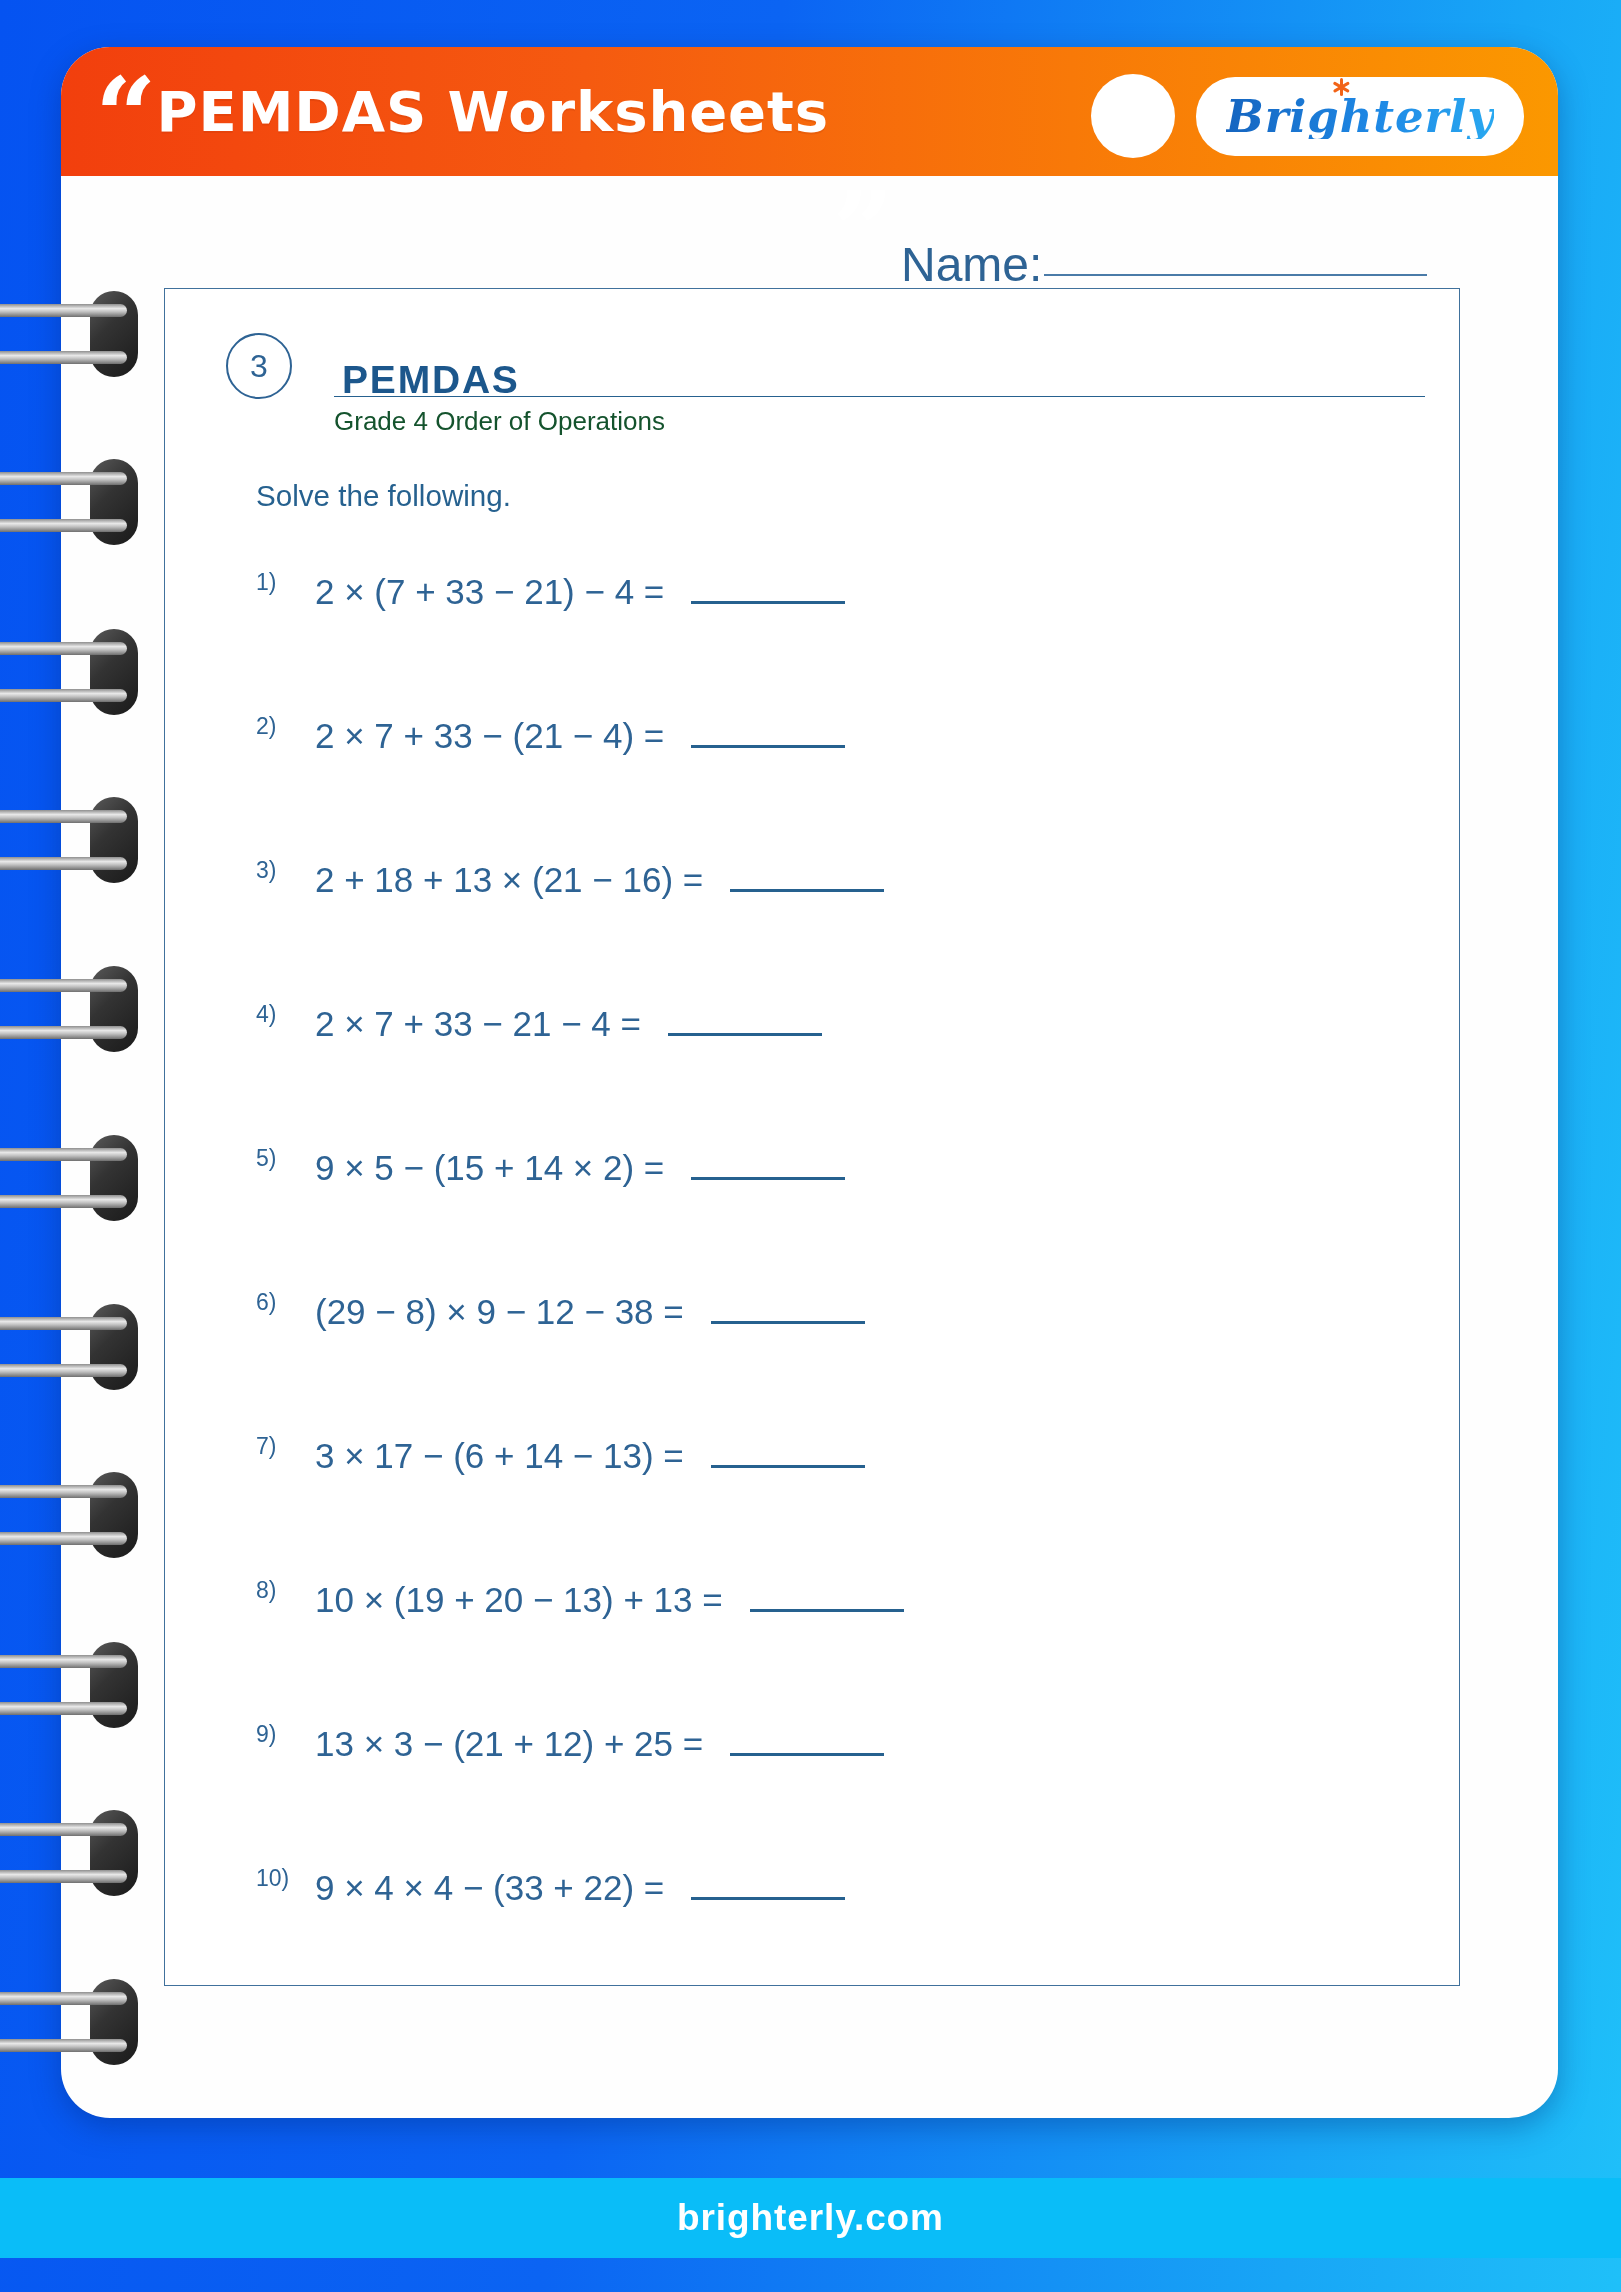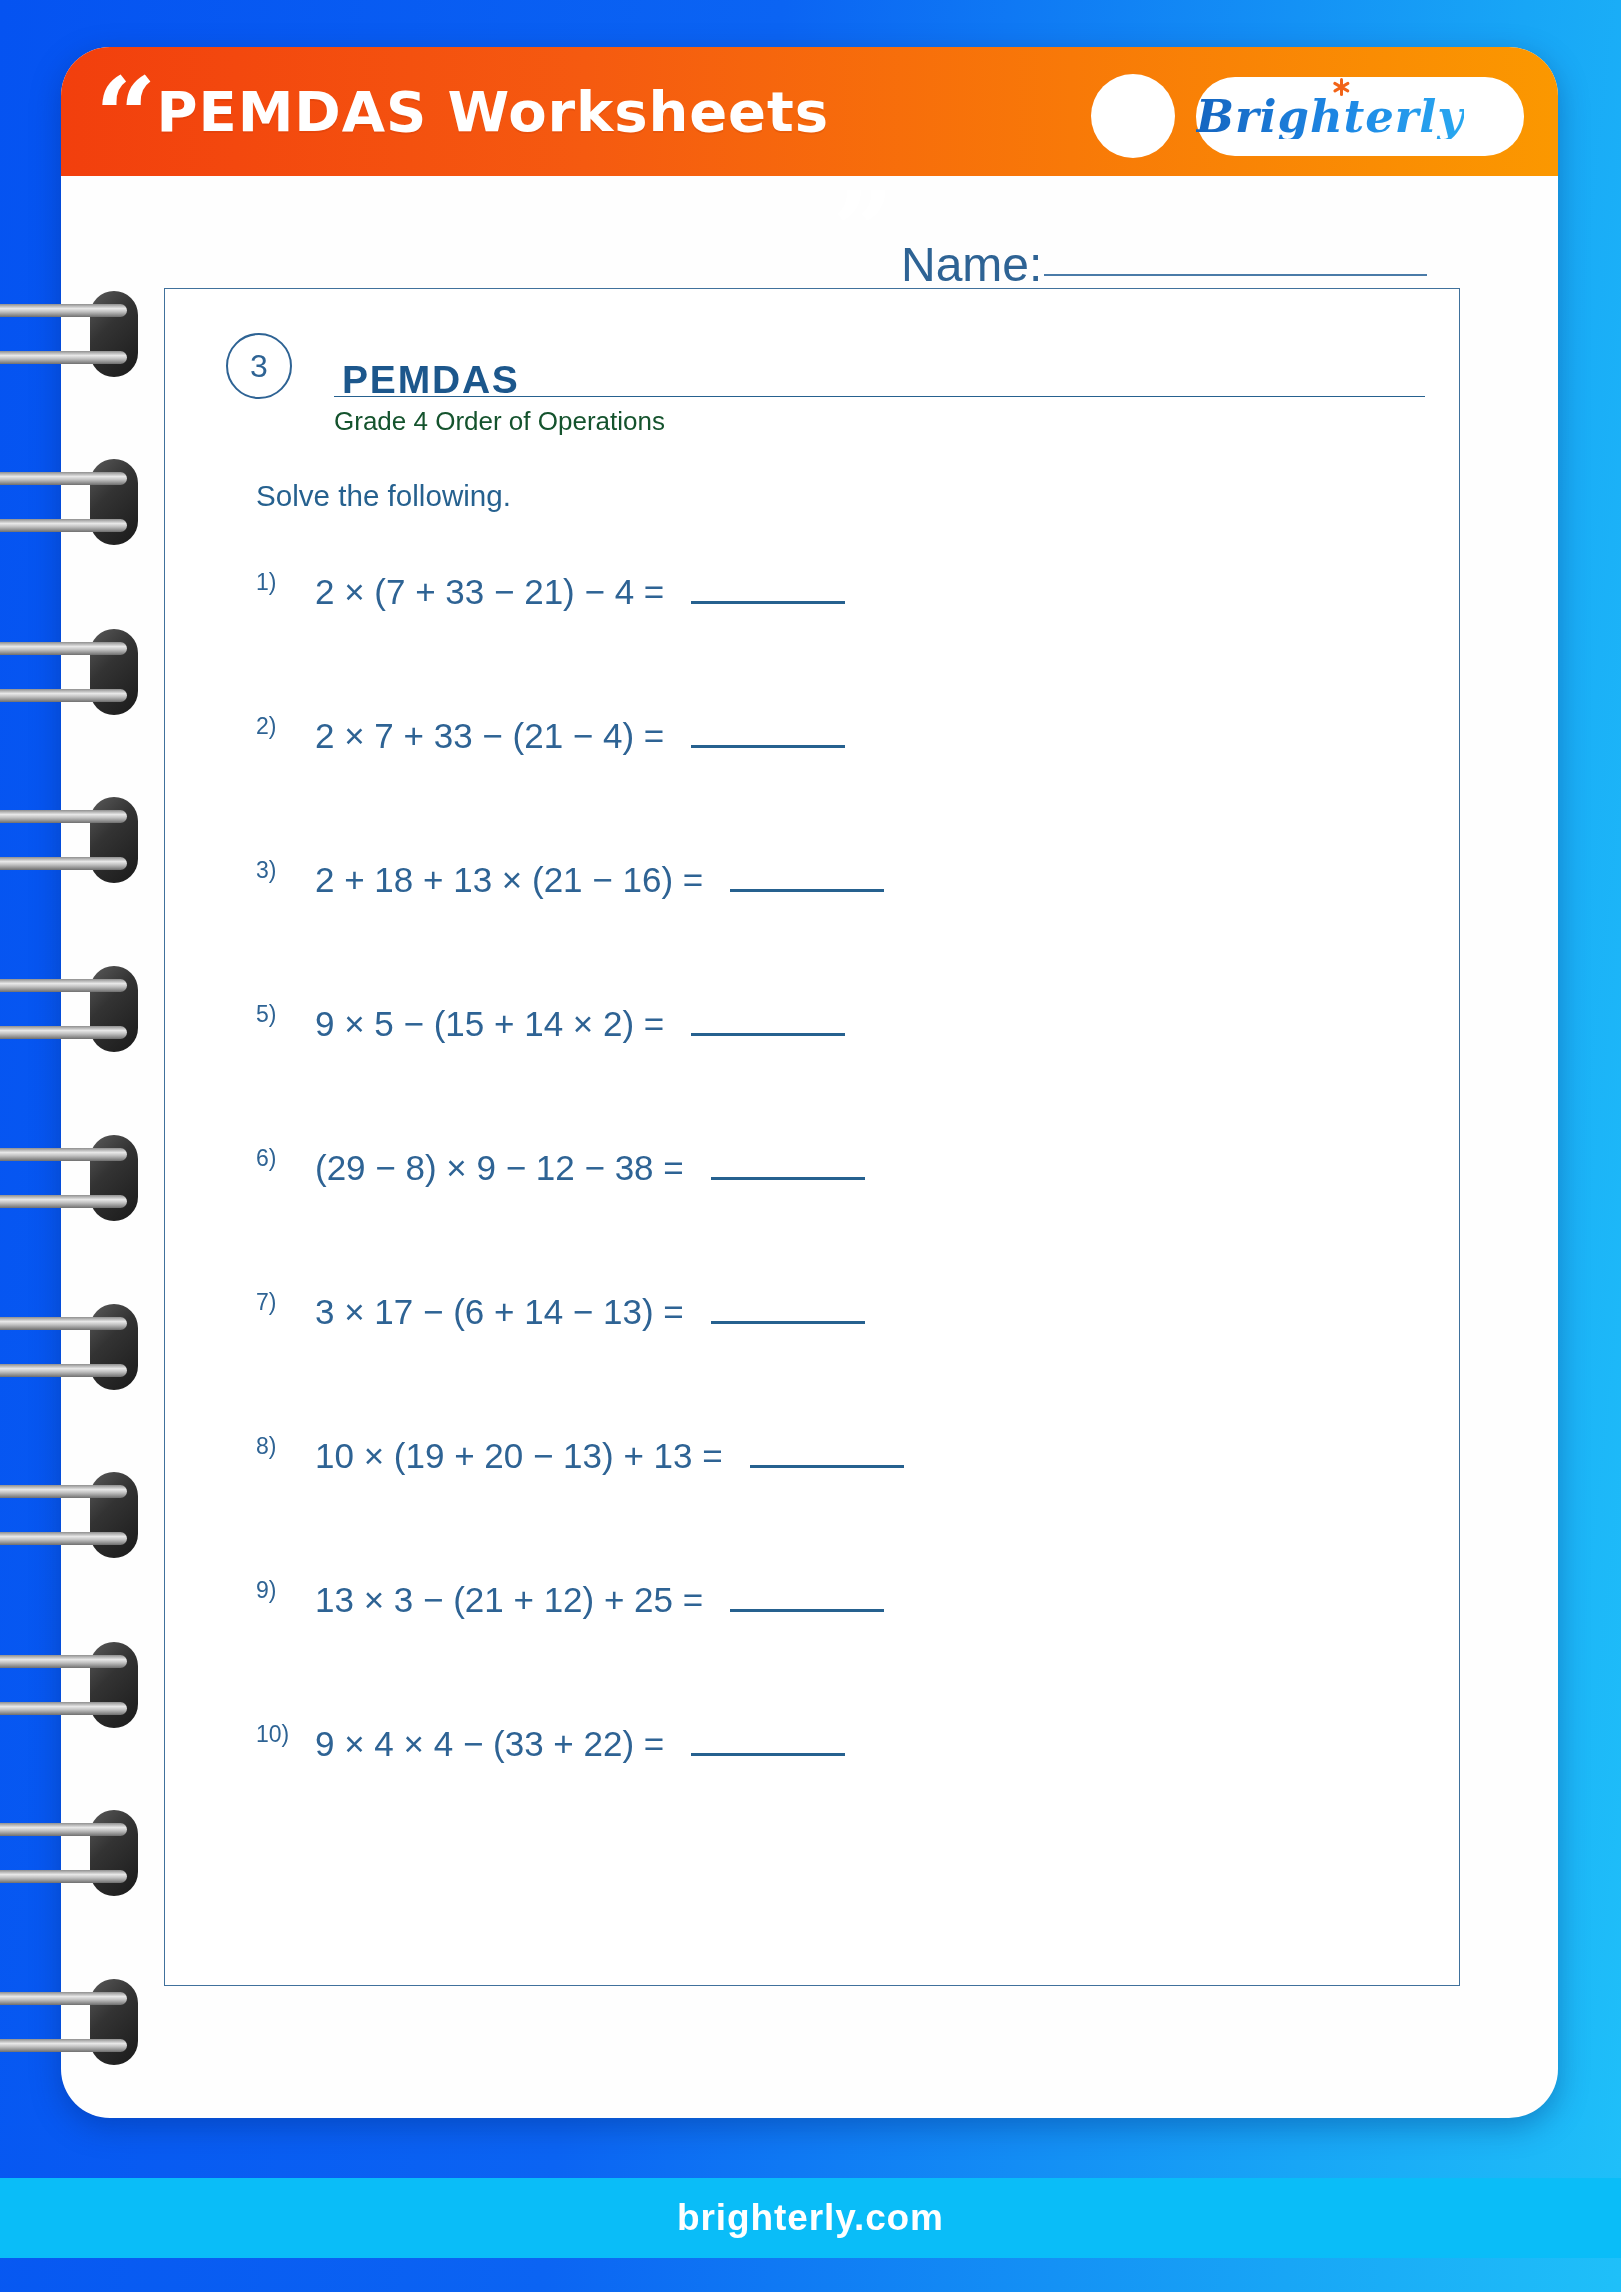--- a/index.html
+++ b/index.html
@@ -42,21 +42,21 @@
     font-family:"DejaVu Serif",serif;align-self:flex-end;
     margin-bottom:-47px;margin-left:5.4px;
   }
   .header-circle{
     position:absolute;left:1030px;top:27px;width:84px;height:84px;
     border-radius:50%;background:#fff;
   }
   .logo-pill{
     position:absolute;left:1135px;top:29.6px;width:328px;height:79px;
     border-radius:39px;background:#fff;
-    display:flex;align-items:center;
+    display:flex;align-items:center;justify-content:center;
   }
   .logo-text{
     font-family:"DejaVu Serif",serif;font-style:italic;font-weight:bold;
     font-size:45px;line-height:1;
     background:linear-gradient(90deg,#1565c0,#1e88e5 55%,#29a8f0);
     -webkit-background-clip:text;background-clip:text;color:transparent;
     letter-spacing:0.9px;
   }
   .logo-star{position:absolute;left:136px;top:1.8px;width:18px;height:18px;}
   .logo-star i{
@@ -165,20 +165,21 @@
         <span>3</span>
       </div>
       <h2 class="ws-title">PEMDAS</h2>
       <div class="ws-rule"></div>
       <div class="ws-subtitle">Grade 4 Order of Operations</div>
       <p class="instruction">Solve the following.</p>
       <div class="problems" id="problems">
           <div class="problem"><span class="pnum">1)</span><span class="expr">2 × (7 + 33 − 21) − 4 =</span><span class="blank"></span></div>
           <div class="problem"><span class="pnum">2)</span><span class="expr">2 × 7 + 33 − (21 − 4) =</span><span class="blank"></span></div>
           <div class="problem"><span class="pnum">3)</span><span class="expr">2 + 18 + 13 × (21 − 16) =</span><span class="blank"></span></div>
+          <div class="problem"><span class="pnum">4)</span><span class="expr">2 × 7 + 33 − 21 − 4 =</span><span class="blank"></span></div>
           <div class="problem"><span class="pnum">5)</span><span class="expr">9 × 5 − (15 + 14 × 2) =</span><span class="blank"></span></div>
           <div class="problem"><span class="pnum">6)</span><span class="expr">(29 − 8) × 9 − 12 − 38 =</span><span class="blank"></span></div>
           <div class="problem"><span class="pnum">7)</span><span class="expr">3 × 17 − (6 + 14 − 13) =</span><span class="blank"></span></div>
           <div class="problem"><span class="pnum">8)</span><span class="expr">10 × (19 + 20 − 13) + 13 =</span><span class="blank"></span></div>
           <div class="problem"><span class="pnum">9)</span><span class="expr">13 × 3 − (21 + 12) + 25 =</span><span class="blank"></span></div>
           <div class="problem"><span class="pnum">10)</span><span class="expr">9 × 4 × 4 − (33 + 22) =</span><span class="blank"></span></div>
         </div>
     </div>
 
   </div>

